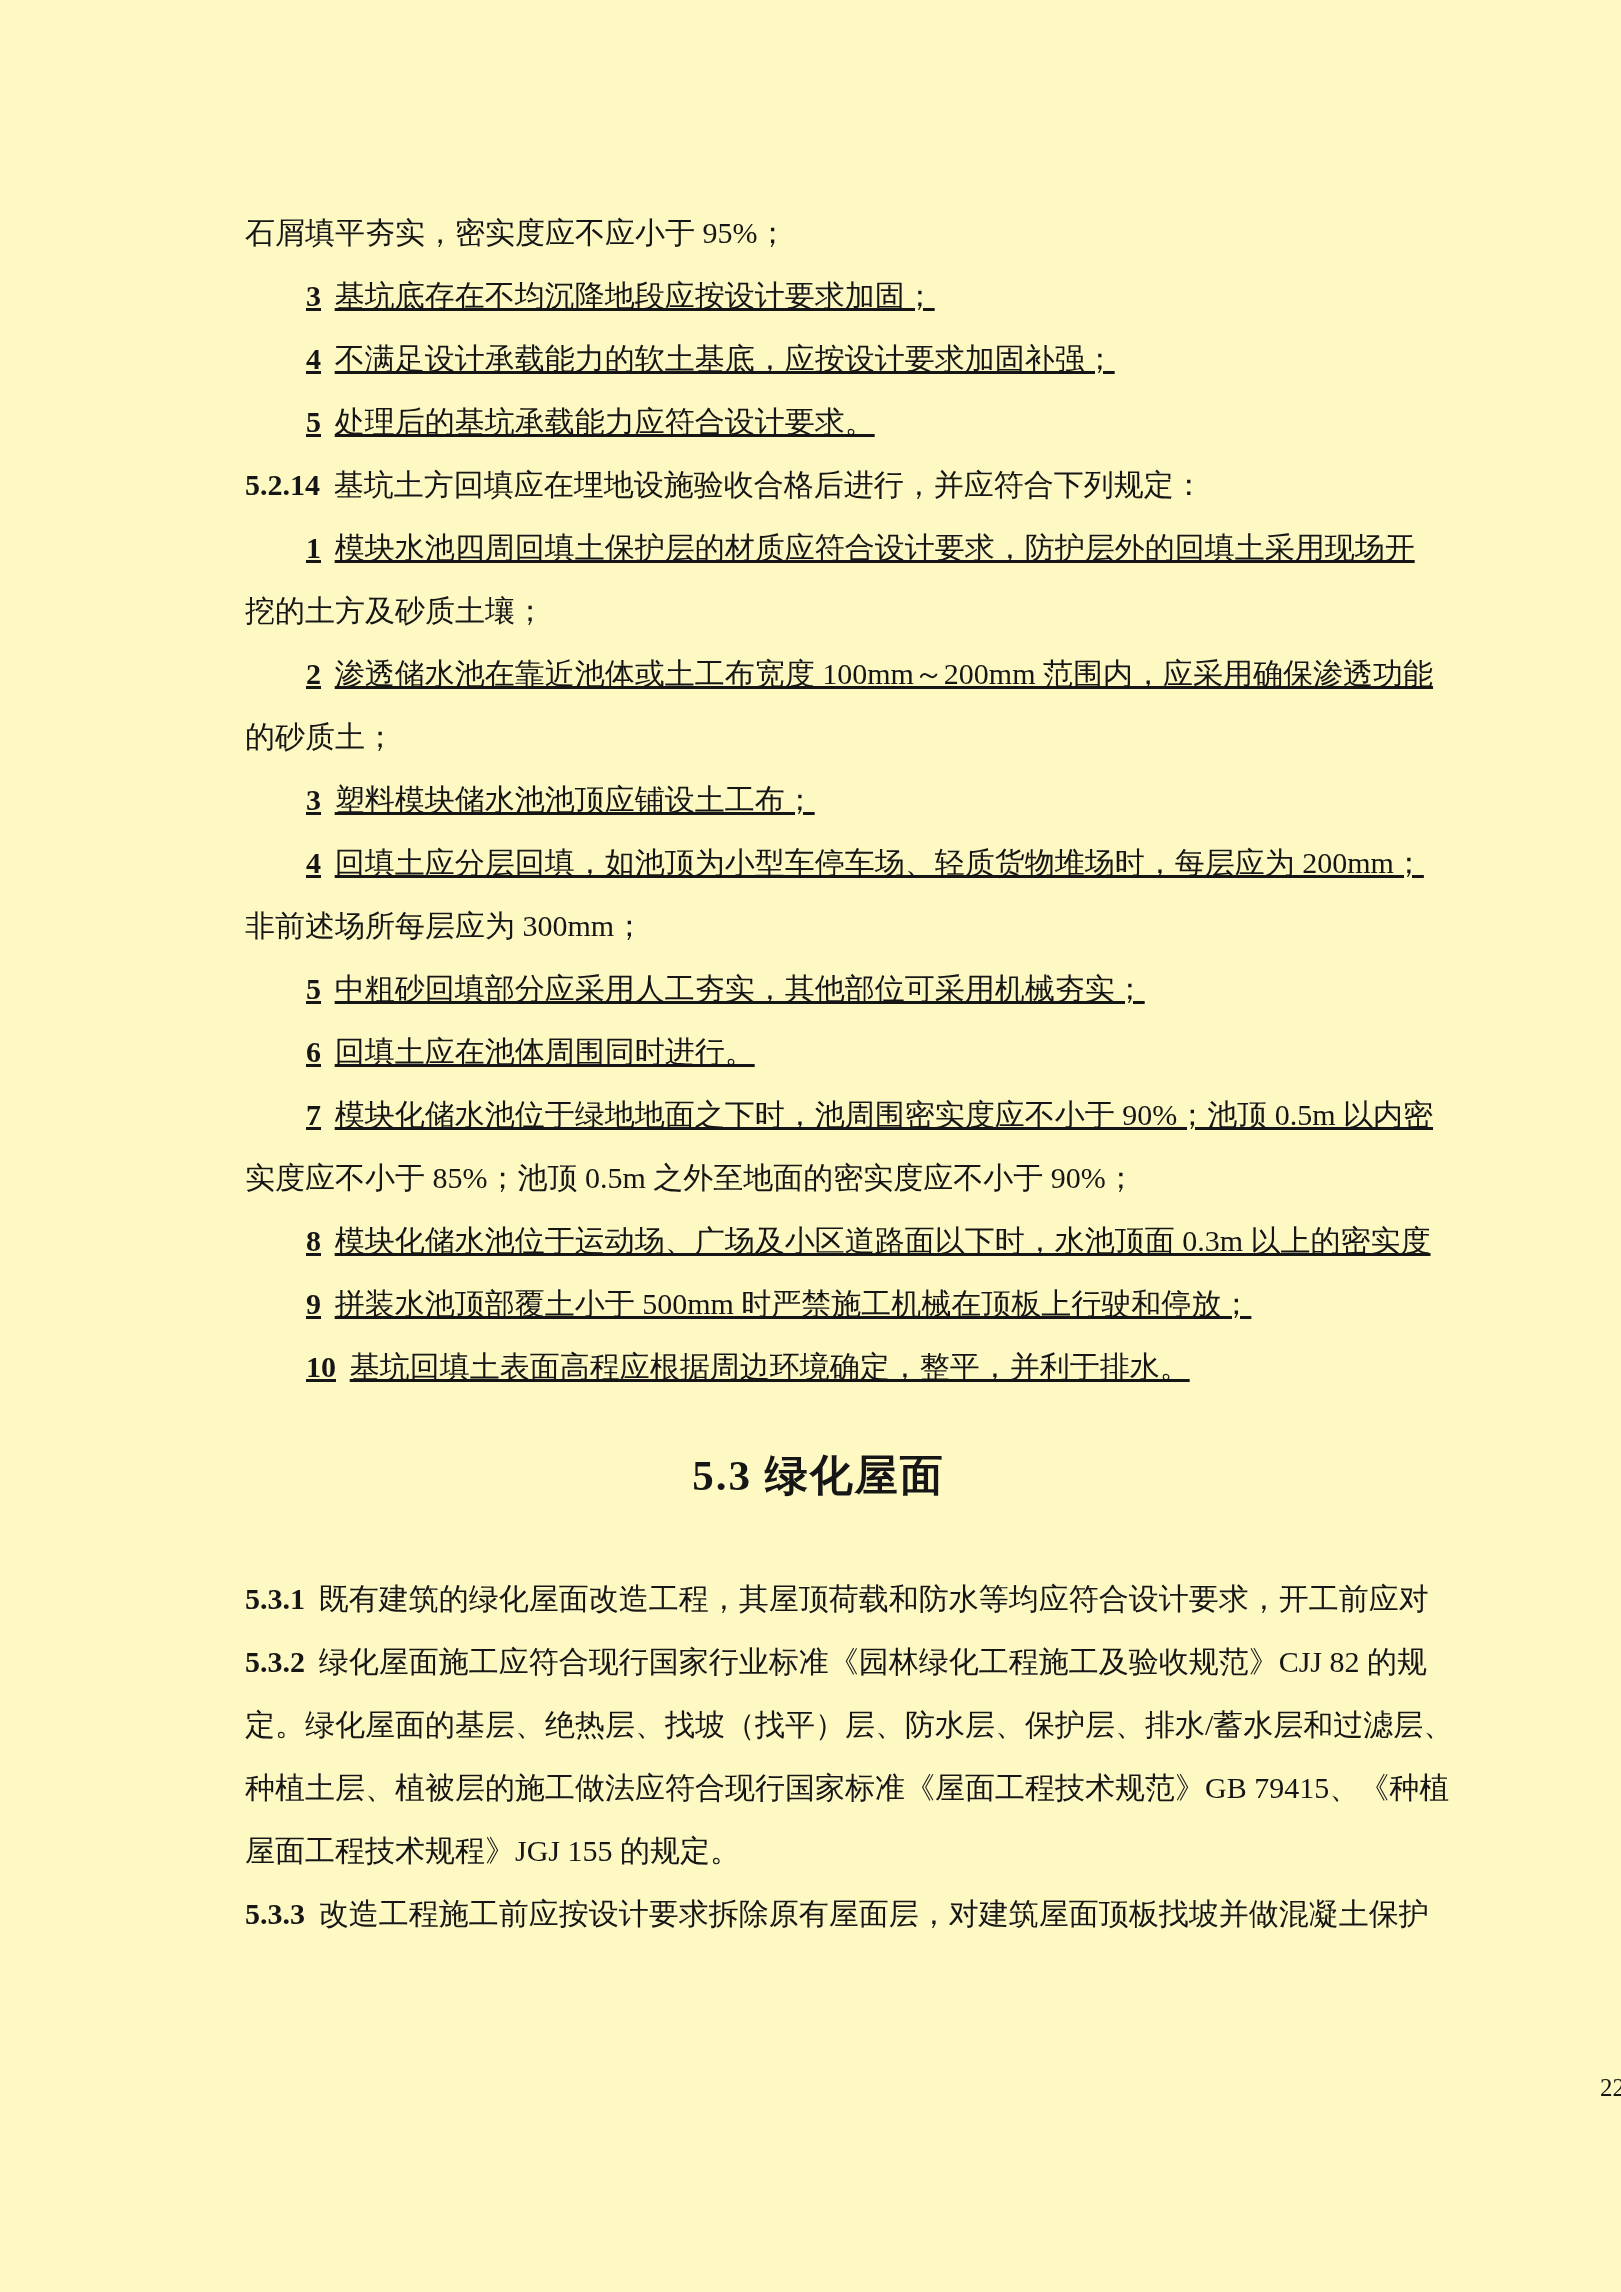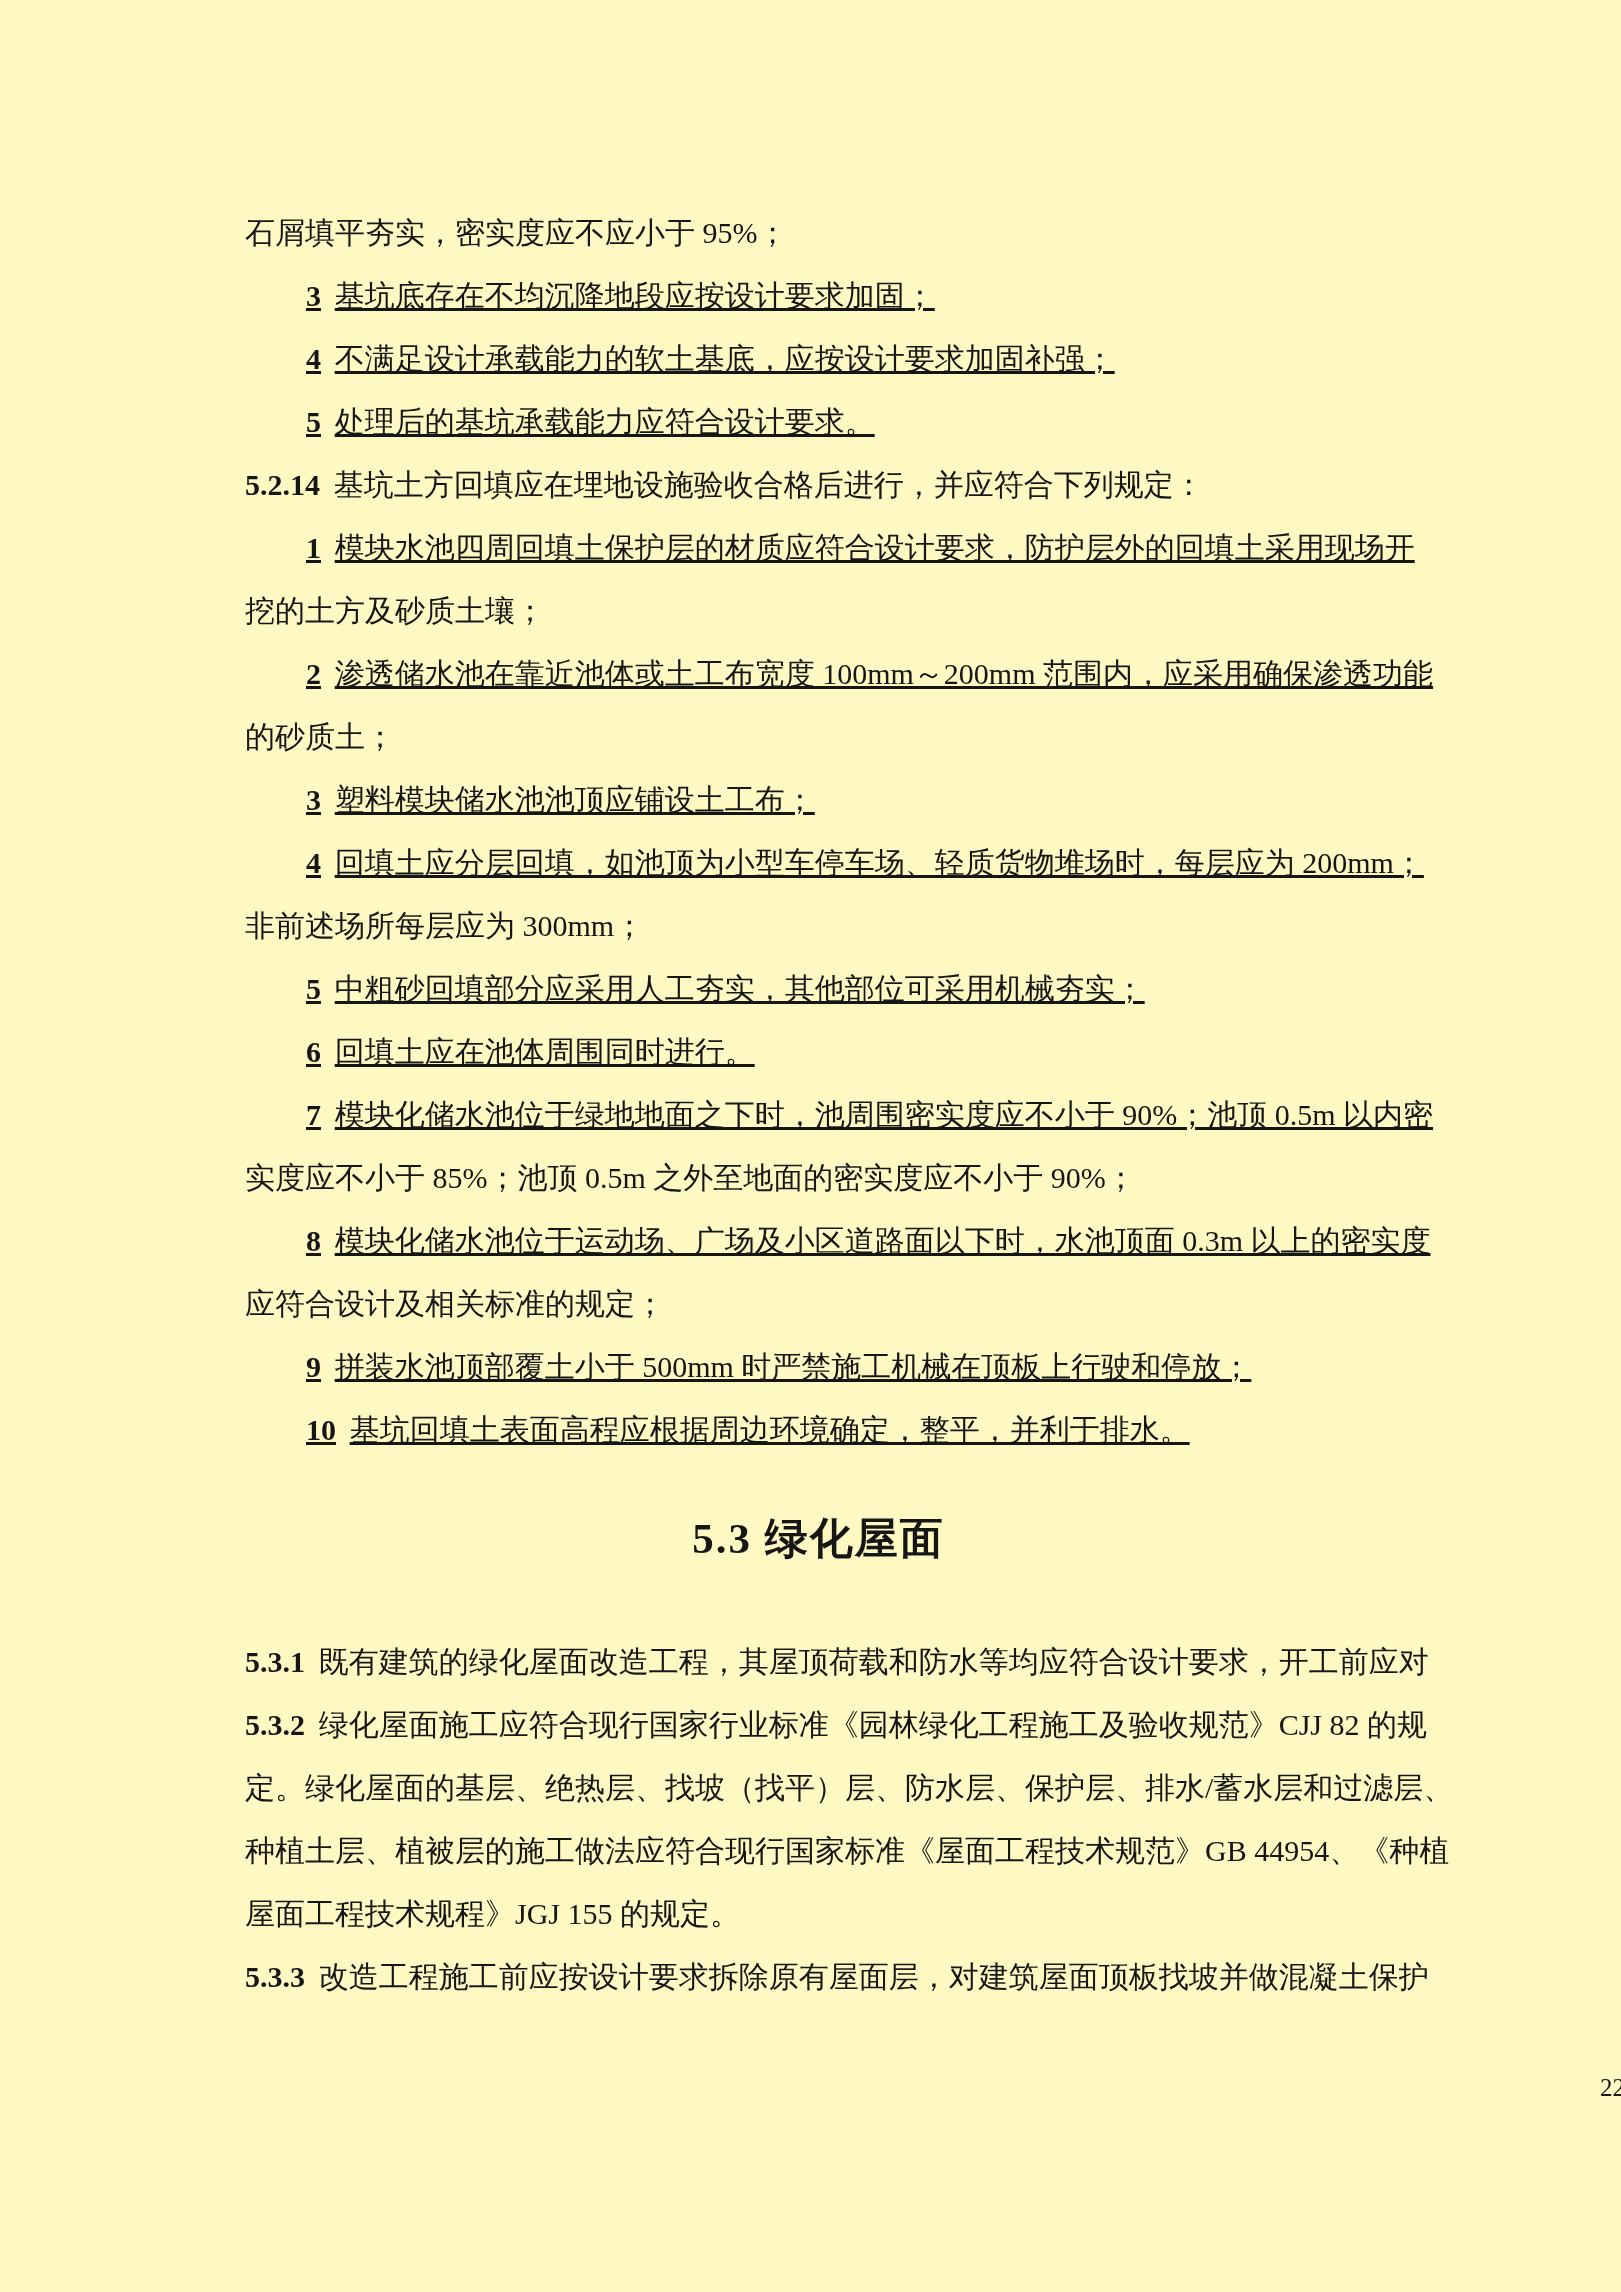--- a/index.html
+++ b/index.html
@@ -60,32 +60,31 @@
       <div class="line indent"><span class="num">2</span><span class="txt">渗透储水池在靠近池体或土工布宽度 100mm～200mm 范围内，应采用确保渗透功能</span></div>
       <div class="line"><span class="num"></span><span class="txt">的砂质土；</span></div>
       <div class="line indent"><span class="num">3</span><span class="txt">塑料模块储水池池顶应铺设土工布；</span></div>
       <div class="line indent"><span class="num">4</span><span class="txt">回填土应分层回填，如池顶为小型车停车场、轻质货物堆场时，每层应为 200mm；</span></div>
       <div class="line"><span class="num"></span><span class="txt">非前述场所每层应为 300mm；</span></div>
       <div class="line indent"><span class="num">5</span><span class="txt">中粗砂回填部分应采用人工夯实，其他部位可采用机械夯实；</span></div>
       <div class="line indent"><span class="num">6</span><span class="txt">回填土应在池体周围同时进行。</span></div>
       <div class="line indent"><span class="num">7</span><span class="txt">模块化储水池位于绿地地面之下时，池周围密实度应不小于 90%；池顶 0.5m 以内密</span></div>
       <div class="line"><span class="num"></span><span class="txt">实度应不小于 85%；池顶 0.5m 之外至地面的密实度应不小于 90%；</span></div>
       <div class="line indent"><span class="num">8</span><span class="txt">模块化储水池位于运动场、广场及小区道路面以下时，水池顶面 0.3m 以上的密实度</span></div>
-      <div class="line"><span class="num"></span><span class="txt">应符合设计及相关标准的规定；</span></div>
       <div class="line indent"><span class="num">9</span><span class="txt">拼装水池顶部覆土小于 500mm 时严禁施工机械在顶板上行驶和停放；</span></div>
       <div class="line indent"><span class="num">10</span><span class="txt">基坑回填土表面高程应根据周边环境确定，整平，并利于排水。</span></div>
     </div>
 
   <div class="section-heading">5.3 绿化屋面</div>
 
   <div class="body-text" id="lines-bottom">
       <div class="line"><span class="num">5.3.1</span><span class="txt">既有建筑的绿化屋面改造工程，其屋顶荷载和防水等均应符合设计要求，开工前应对</span></div>
       <div class="line"><span class="num">5.3.2</span><span class="txt">绿化屋面施工应符合现行国家行业标准《园林绿化工程施工及验收规范》CJJ 82 的规</span></div>
       <div class="line"><span class="num"></span><span class="txt">定。绿化屋面的基层、绝热层、找坡（找平）层、防水层、保护层、排水/蓄水层和过滤层、</span></div>
-      <div class="line"><span class="num"></span><span class="txt">种植土层、植被层的施工做法应符合现行国家标准《屋面工程技术规范》GB 44954、《种植</span></div>
+      <div class="line"><span class="num"></span><span class="txt">种植土层、植被层的施工做法应符合现行国家标准《屋面工程技术规范》GB 79415、《种植</span></div>
       <div class="line"><span class="num"></span><span class="txt">屋面工程技术规程》JGJ 155 的规定。</span></div>
       <div class="line"><span class="num">5.3.3</span><span class="txt">改造工程施工前应按设计要求拆除原有屋面层，对建筑屋面顶板找坡并做混凝土保护</span></div>
     </div>
 
   <div class="footer">
     <span>22</span>
   </div>
 </div>
 
 

